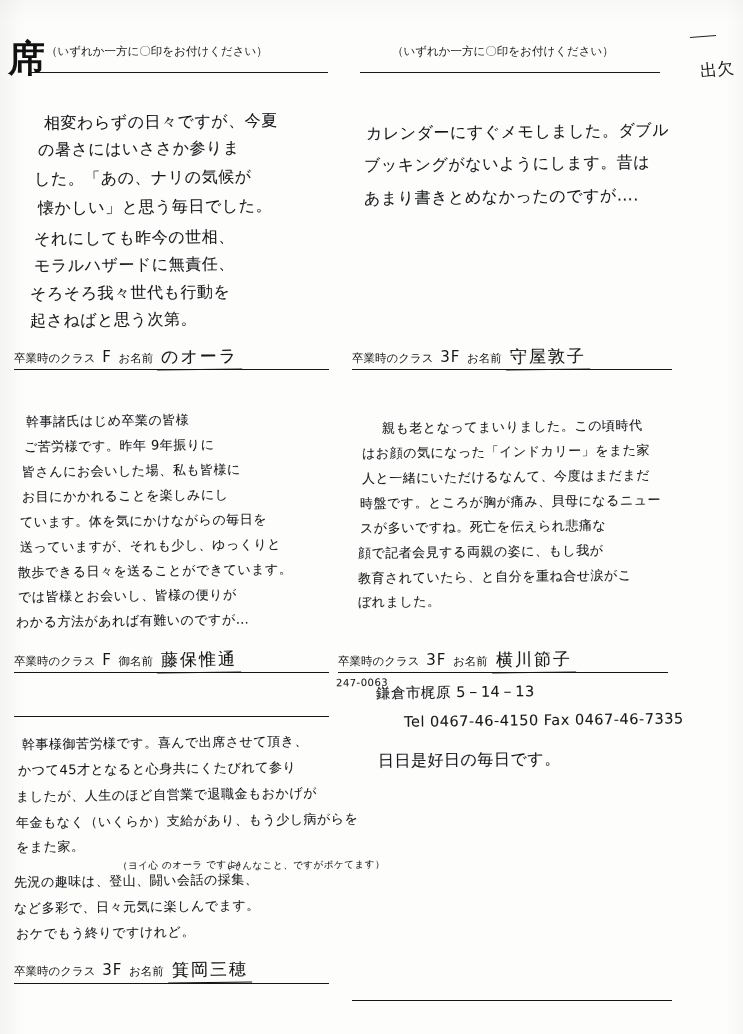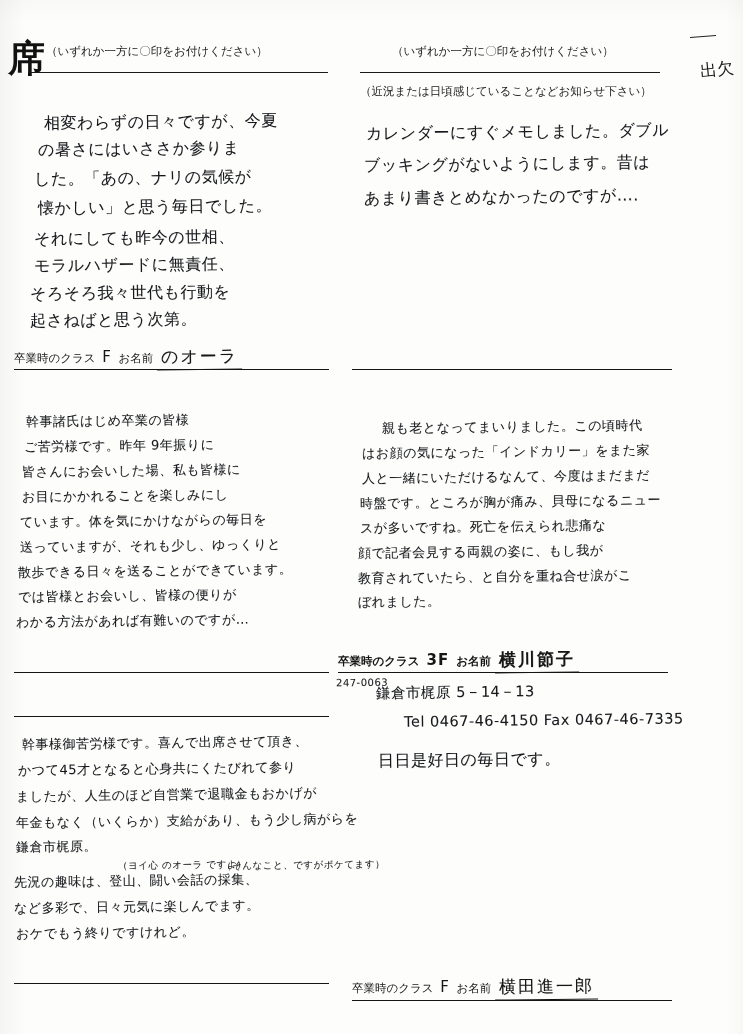--- a/index.html
+++ b/index.html
@@ -132,53 +132,64 @@
   <div class="sig-line" style="left:14px; top:345px;">
     <span>卒業時のクラス</span>
     <span class="sig-class">F</span>
     <span>お名前</span>
     <span class="sig-val">のオーラ</span>
   </div>
   <div class="ul-long" style="left:14px; top:369px; width:315px;"></div>
 
   <div class="instr" style="left:392px; top:44px;">（いずれか一方に〇印をお付けください）</div>
   <div class="rule" style="left:360px; top:72px; width:300px;"></div>
-  <div class="instr" style="left:360px; top:84px;">（近況または日頃感じていることなどお知らせ下さい）</div>
 
   <div class="scribble" style="left:700px; top:58px; font-size:17px;">出欠</div>
   <div class="tick" style="left:690px; top:36px; width:26px;"></div>
 
   <div class="hw lg" style="left:366px; top:120px;">カレンダーにすぐメモしました。ダブル</div>
   <div class="hw lg" style="left:364px; top:152px;">ブッキングがないようにします。昔は</div>
   <div class="hw lg" style="left:364px; top:185px;">あまり書きとめなかったのですが….</div>
 
+  <div class="sig-line" style="left:352px; top:345px;">
+    <span>卒業時のクラス</span>
+    <span class="sig-class">3F</span>
+    <span>お名前</span>
+    <span class="sig-val">守屋敦子</span>
+  </div>
   <div class="ul-long" style="left:352px; top:369px; width:320px;"></div>
 
   <div class="hw sm" style="left:26px; top:412px;">幹事諸氏はじめ卒業の皆様</div>
   <div class="hw sm" style="left:24px; top:437px;">ご苦労様です。昨年 9年振りに</div>
   <div class="hw sm" style="left:22px; top:462px;">皆さんにお会いした場、私も皆様に</div>
   <div class="hw sm" style="left:22px; top:487px;">お目にかかれることを楽しみにし</div>
   <div class="hw sm" style="left:20px; top:512px;">ています。体を気にかけながらの毎日を</div>
   <div class="hw sm" style="left:20px; top:537px;">送っていますが、それも少し、ゆっくりと</div>
   <div class="hw sm" style="left:18px; top:562px;">散歩できる日々を送ることができています。</div>
   <div class="hw sm" style="left:18px; top:587px;">では皆様とお会いし、皆様の便りが</div>
   <div class="hw sm" style="left:16px; top:612px;">わかる方法があれば有難いのですが…</div>
 
+  <div class="sig-line" style="left:14px; top:648px;">
+    <span>卒業時のクラス</span>
+    <span class="sig-class">F</span>
+    <span>御名前</span>
+    <span class="sig-val">藤保惟通</span>
+  </div>
   <div class="ul-long" style="left:14px; top:672px; width:315px;"></div>
 
   <div class="hw sm" style="left:382px; top:418px;">親も老となってまいりました。この頃時代</div>
   <div class="hw sm" style="left:362px; top:443px;">はお顔の気になった「インドカリー」をまた家</div>
   <div class="hw sm" style="left:362px; top:468px;">人と一緒にいただけるなんて、今度はまだまだ</div>
   <div class="hw sm" style="left:360px; top:493px;">時盤です。ところが胸が痛み、貝母になるニュー</div>
   <div class="hw sm" style="left:360px; top:518px;">スが多いですね。死亡を伝えられ悲痛な</div>
   <div class="hw sm" style="left:358px; top:543px;">顔で記者会見する両親の姿に、もし我が</div>
   <div class="hw sm" style="left:358px; top:568px;">教育されていたら、と自分を重ね合せ涙がこ</div>
   <div class="hw sm" style="left:358px; top:593px;">ぼれました。</div>
 
-  <div class="sig-line" style="left:338px; top:648px;font-weight:bold;">
+  <div class="sig-line" style="left:338px; top:648px;">
     <span>卒業時のクラス</span>
     <span class="sig-class">3F</span>
     <span>お名前</span>
     <span class="sig-val">横川節子</span>
   </div>
   <div class="ul-long" style="left:338px; top:672px; width:330px;"></div>
 
   <div class="hw" style="left:336px; top:676px; font-size:10px;">247-0063</div>
   <div class="hw md" style="left:376px; top:682px;">鎌倉市梶原 5－14－13</div>
   <div class="hw md" style="left:404px; top:710px;">
@@ -187,29 +198,29 @@
     <span>Fax</span>
     <span>0467-46-7335</span>
   </div>
   <div class="hw lg" style="left:378px; top:748px;">日日是好日の毎日です。</div>
 
   <div class="ul-long" style="left:14px; top:716px; width:315px;"></div>
   <div class="hw sm" style="left:22px; top:734px;">幹事様御苦労様です。喜んで出席させて頂き、</div>
   <div class="hw sm" style="left:18px; top:760px;">かつて45才となると心身共にくたびれて参り</div>
   <div class="hw sm" style="left:16px; top:786px;">ましたが、人生のほど自営業で退職金もおかげが</div>
   <div class="hw sm" style="left:16px; top:812px;">年金もなく（いくらか）支給があり、もう少し病がらを</div>
-  <div class="hw sm" style="left:16px; top:838px;">鎌倉市梶原。</div>
+  <div class="hw sm" style="left:16px; top:838px;">をまた家。</div>
   <div class="hw" style="left:118px; top:858px; font-size:9.5px;">（ヨイ心 のオーラ ですよ）</div>
   <div class="hw" style="left:222px; top:858px; font-size:9.5px;">（そんなこと、ですがボケてます）</div>
   <div class="hw sm" style="left:14px; top:872px;">先況の趣味は、登山、闘い会話の採集、</div>
   <div class="hw sm" style="left:14px; top:898px;">など多彩で、日々元気に楽しんでます。</div>
   <div class="hw sm" style="left:16px; top:924px;">おケでもう終りですけれど。</div>
 
+  <div class="sig-line" style="left:14px; top:958px;">
+    <span>卒業時のクラス</span>
+    <span class="sig-class">3F</span>
+    <span>お名前</span>
+    <span class="sig-val">箕岡三穂</span>
+  </div>
   <div class="ul-long" style="left:14px; top:983px; width:315px;"></div>
 
-  <div class="sig-line" style="left:352px; top:975px;">
-    <span>卒業時のクラス</span>
-    <span class="sig-class">F</span>
-    <span>お名前</span>
-    <span class="sig-val">横田進一郎</span>
-  </div>
   <div class="ul-long" style="left:352px; top:1000px; width:320px;"></div>
 </div>
 
 </body></html>

